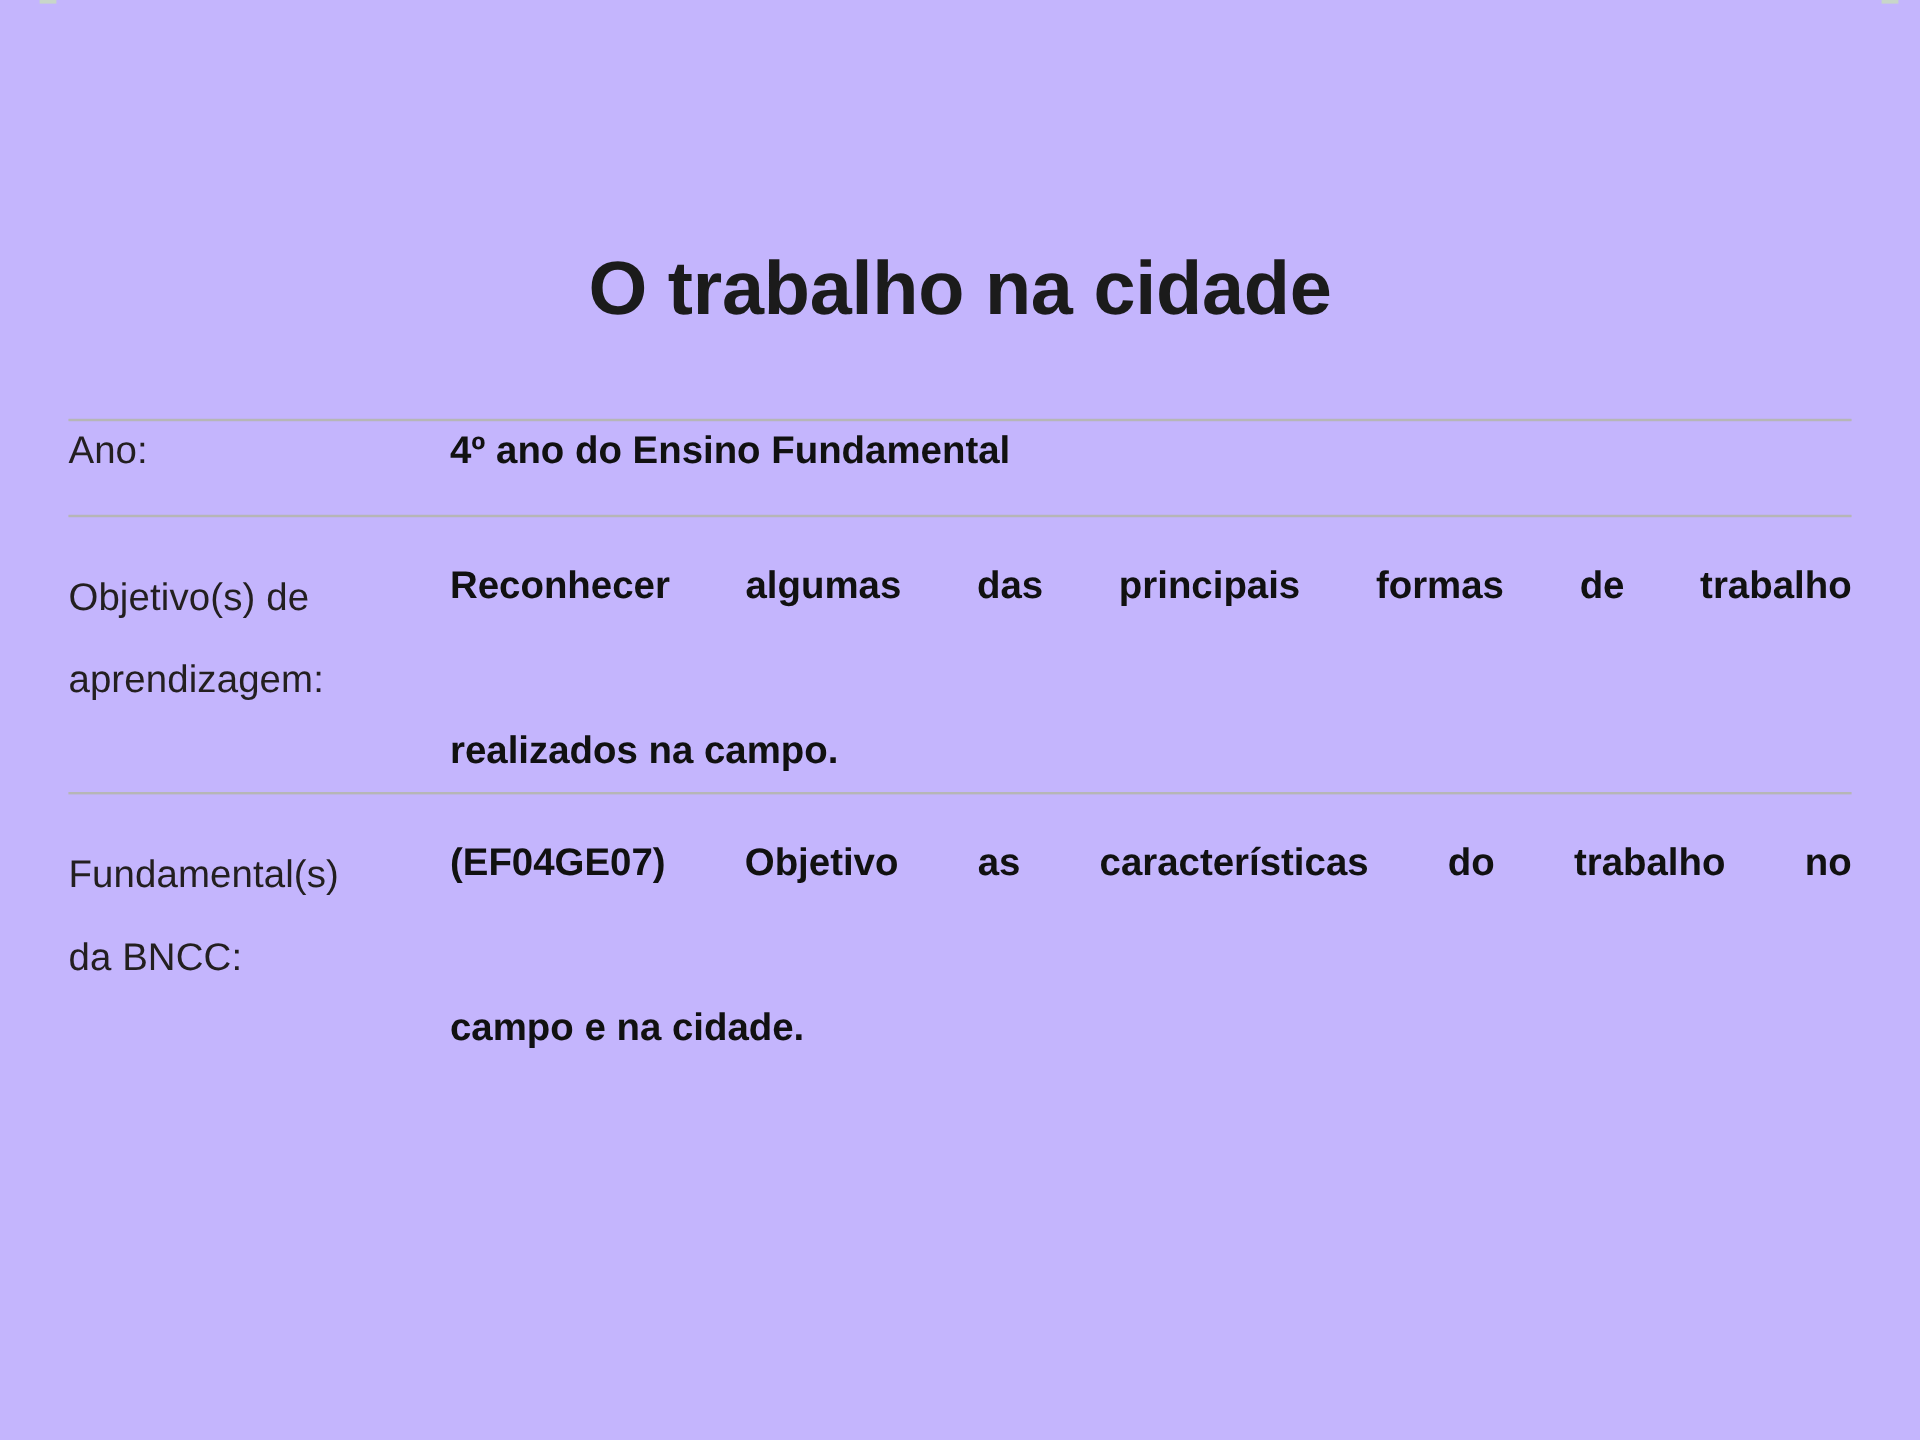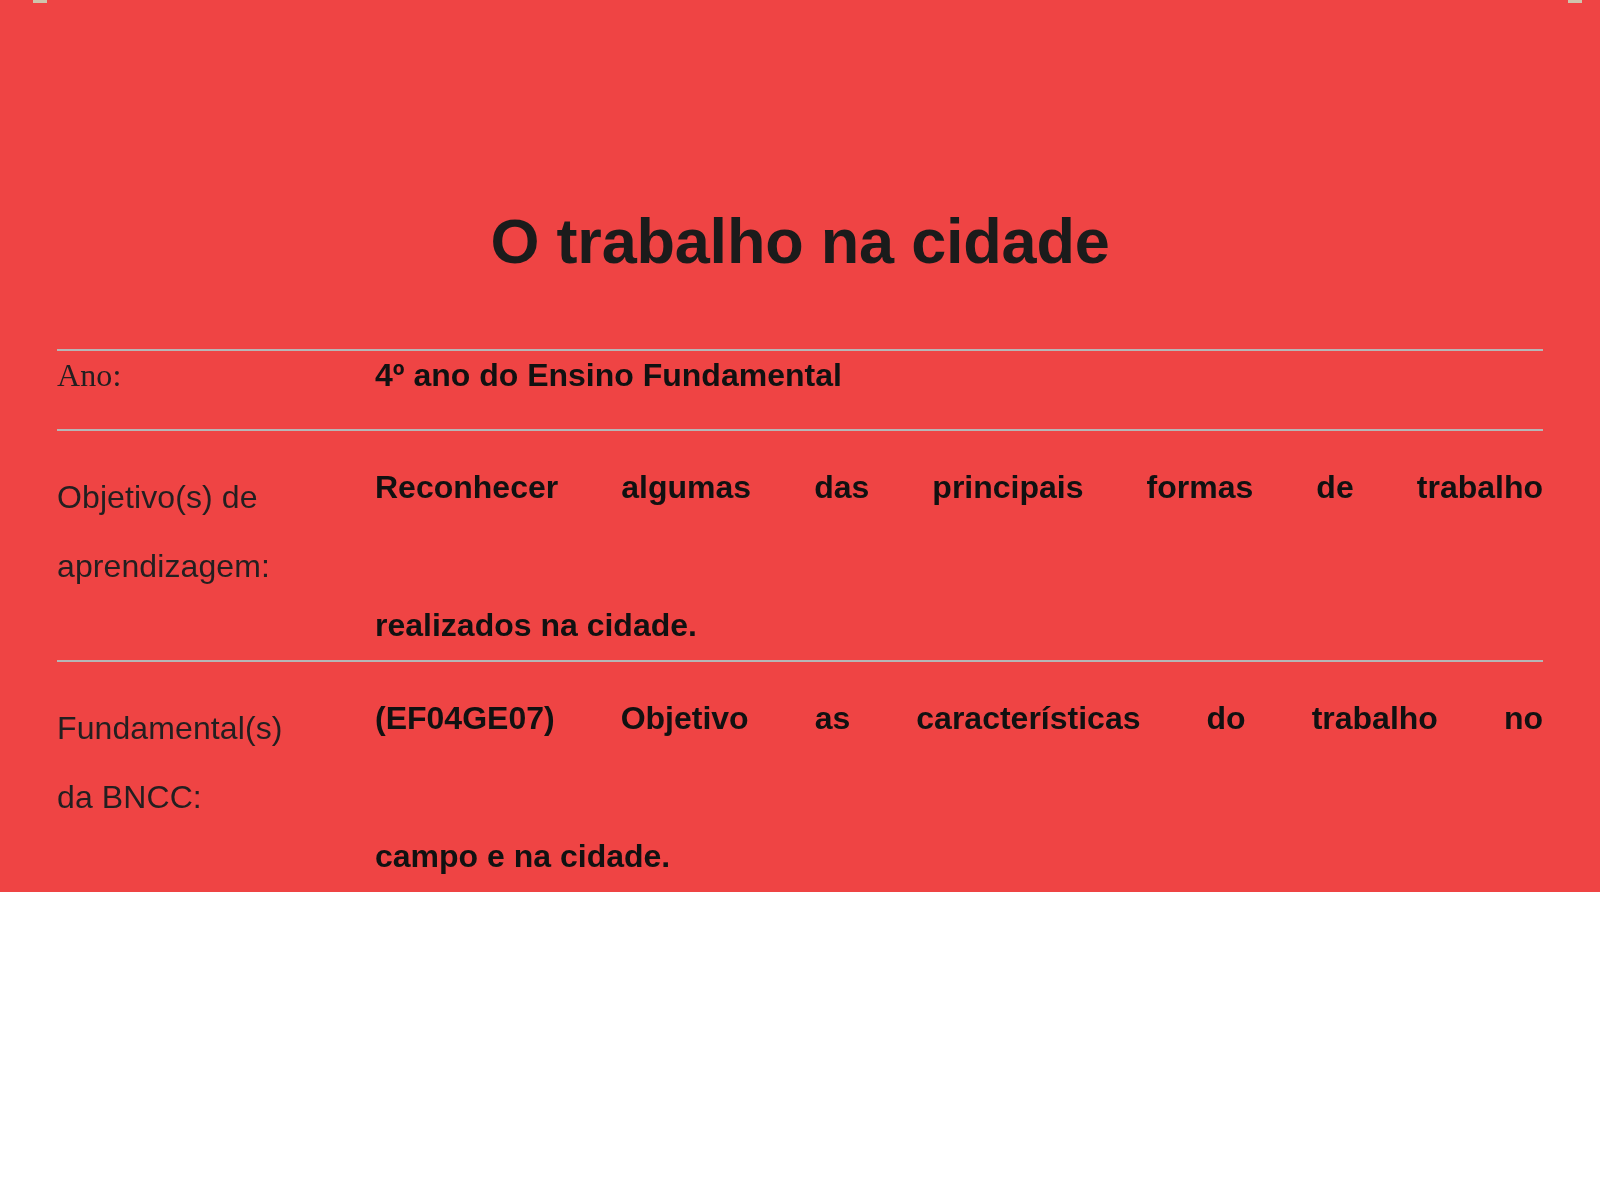--- a/index.html
+++ b/index.html
@@ -14,22 +14,22 @@
     overflow: hidden;
     font-family: "Liberation Sans", sans-serif;
     -webkit-font-smoothing: antialiased;
   }
 
   .page {
     position: absolute;
     left: 0;
     top: 0;
     width: 1600px;
-    height: 892px;
-    background: #ef4444;
+    height: 1200px;
+    background: #c4b5fd;
   }
 
   
   .edge-mark {
     position: absolute;
     top: 0;
     height: 3px;
     width: 14px;
     background: #c9dcc0;
     opacity: .85;
@@ -80,21 +80,21 @@
   .cell-value {
     padding: 29px 48px 34px 0;
     font-size: 32px;
     line-height: 69px;
     font-weight: 700;
     color: #111111;
     text-align: justify;
     text-justify: inter-word;
   }
 
-  .row-ano .cell-label { padding-bottom: 30px; font-family: Liberation Serif, serif; }
+  .row-ano .cell-label { padding-bottom: 30px; }
   .row-ano .cell-value { line-height: 48px; }
 
   .row-objetivo .cell-label,
   .row-habilidade .cell-label { line-height: 69px; padding-top: 32px; }
 
   .row-objetivo .cell-value,
   .row-habilidade .cell-value { padding-top: 22px; }
 
   
   .just-line {
@@ -131,21 +131,21 @@
         </td>
       </tr>
 
       <tr class="row-objetivo">
         <td class="cell-label">
           <span>Objetivo(s) de</span><br>
           <span>aprendizagem:</span>
         </td>
         <td class="cell-value">
           <span class="just-line">Reconhecer algumas das principais formas de trabalho</span>
-          <span class="last-line">realizados na cidade.</span>
+          <span class="last-line">realizados na campo.</span>
         </td>
       </tr>
 
       <tr class="row-habilidade">
         <td class="cell-label">
           <span>Fundamental(s)</span><br>
           <span>da BNCC:</span>
         </td>
         <td class="cell-value">
           <span class="just-line">(EF04GE07) Objetivo as características do trabalho no</span>

